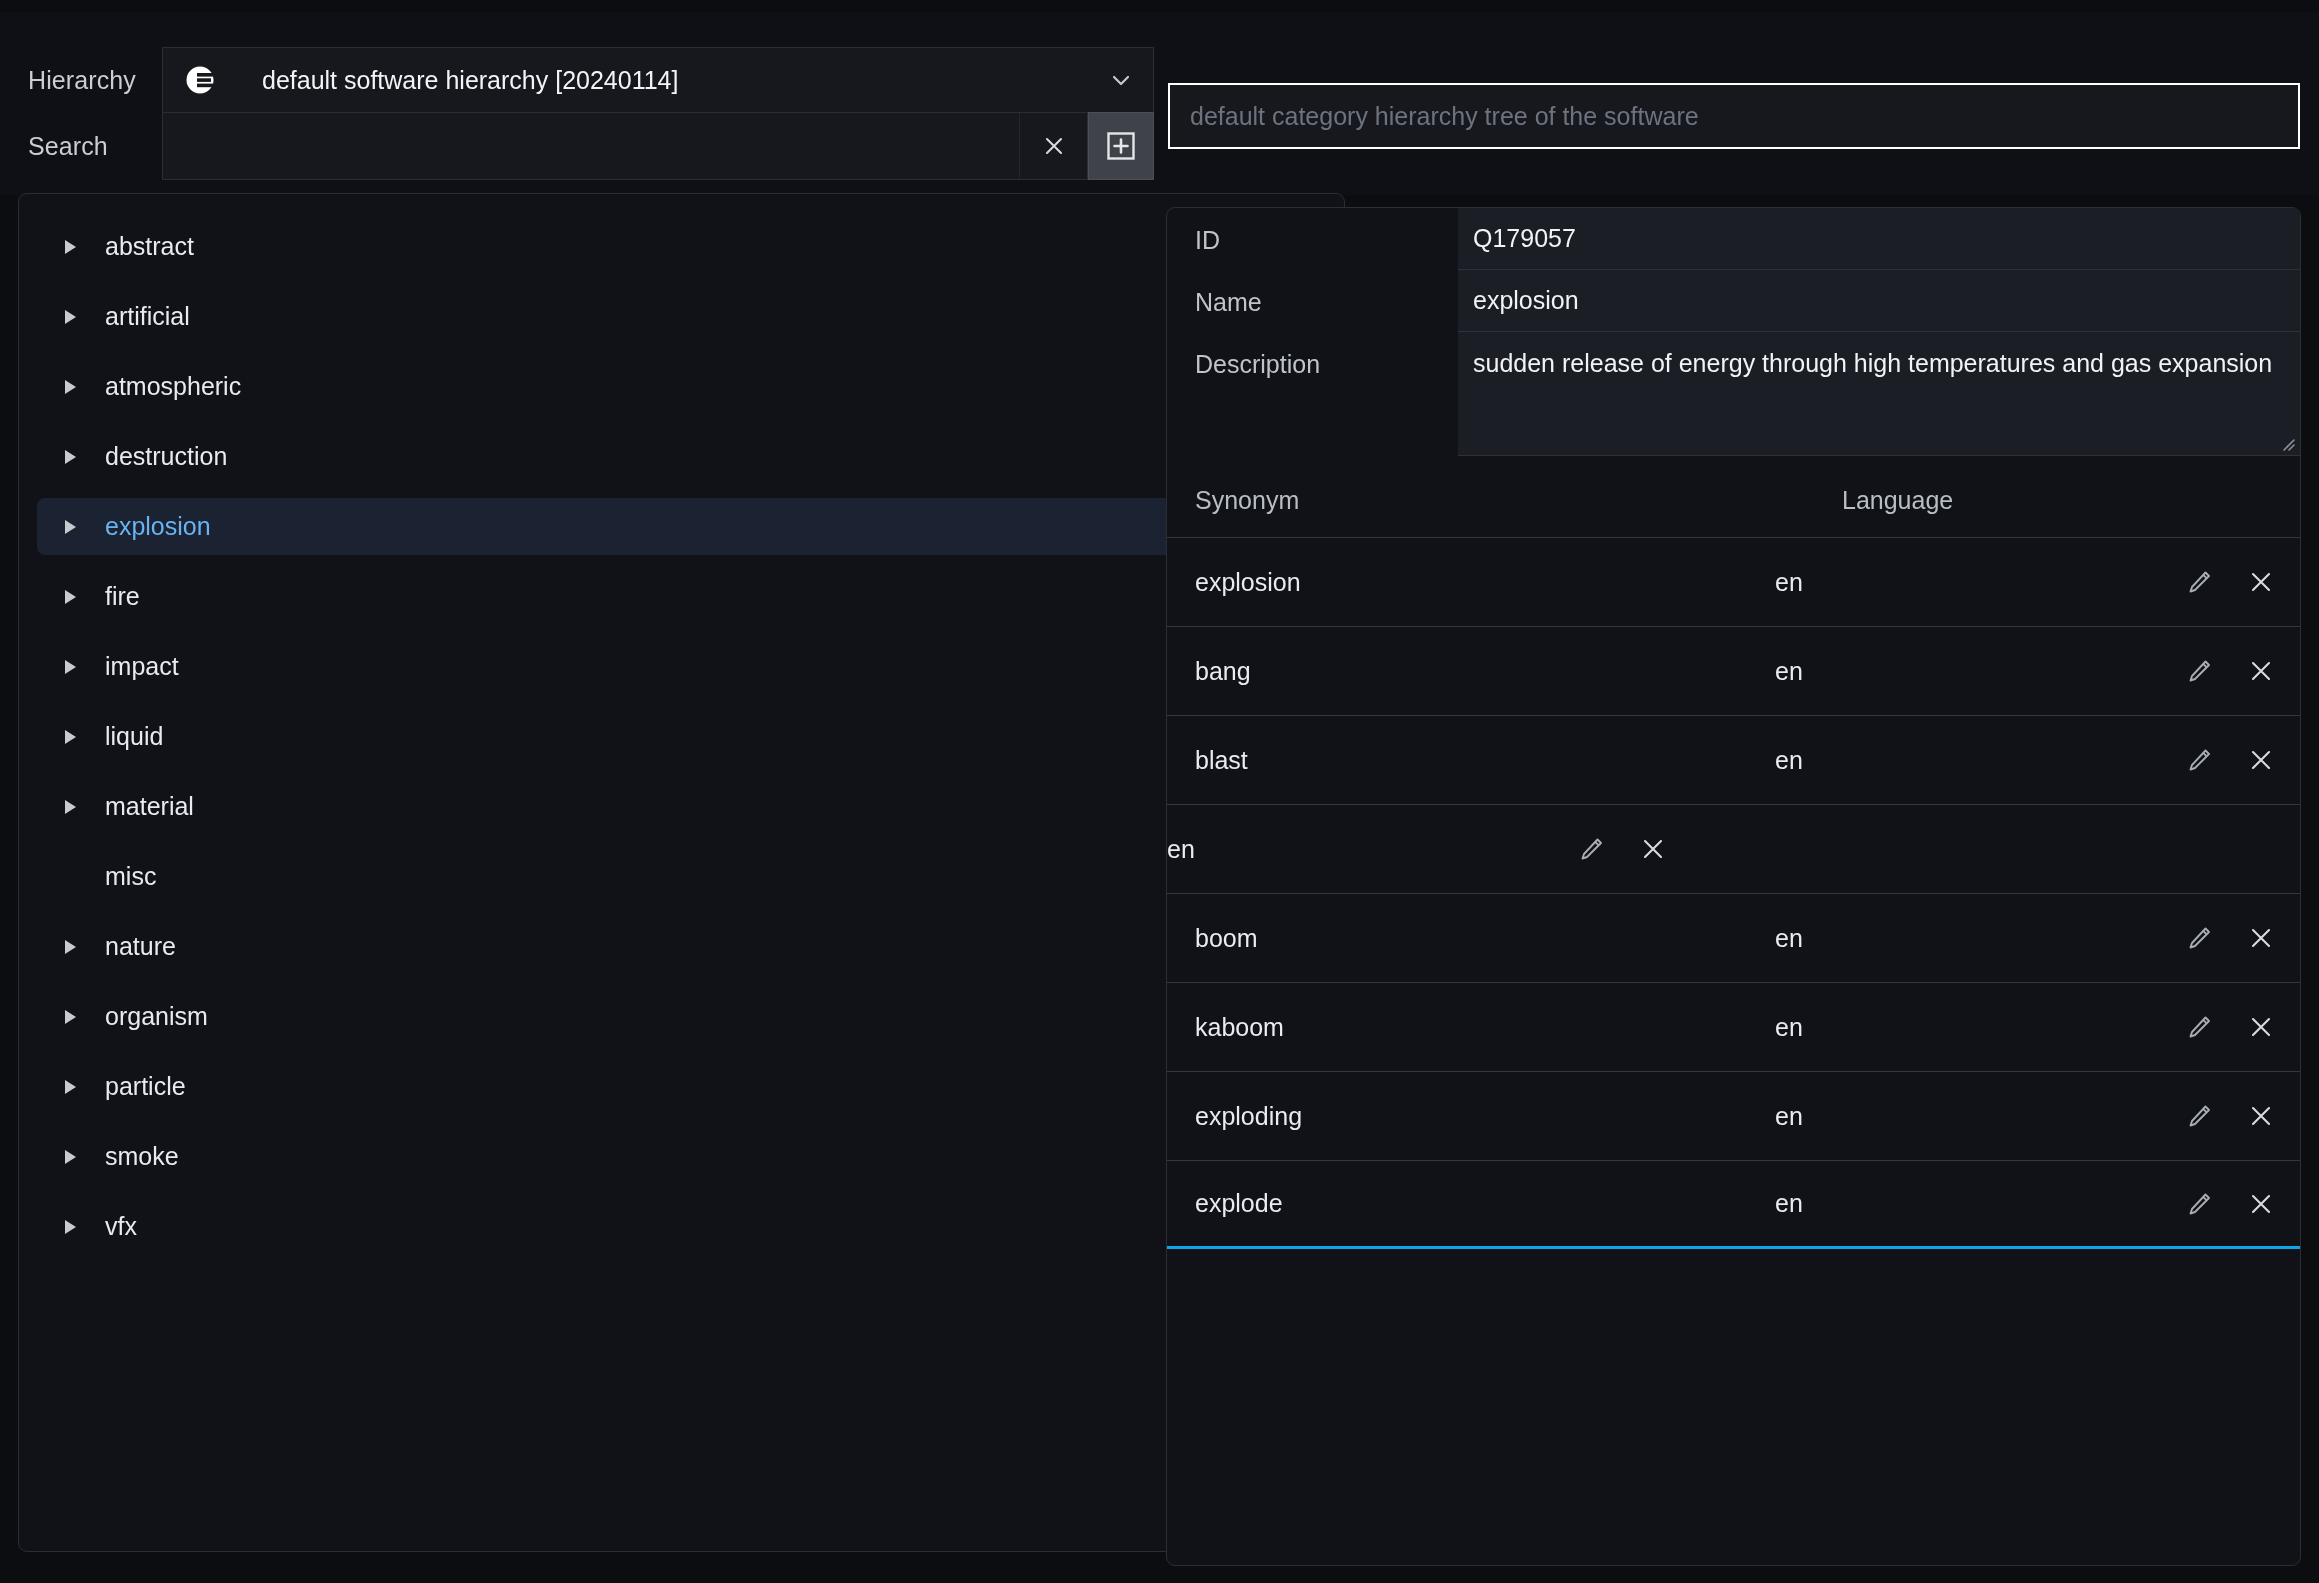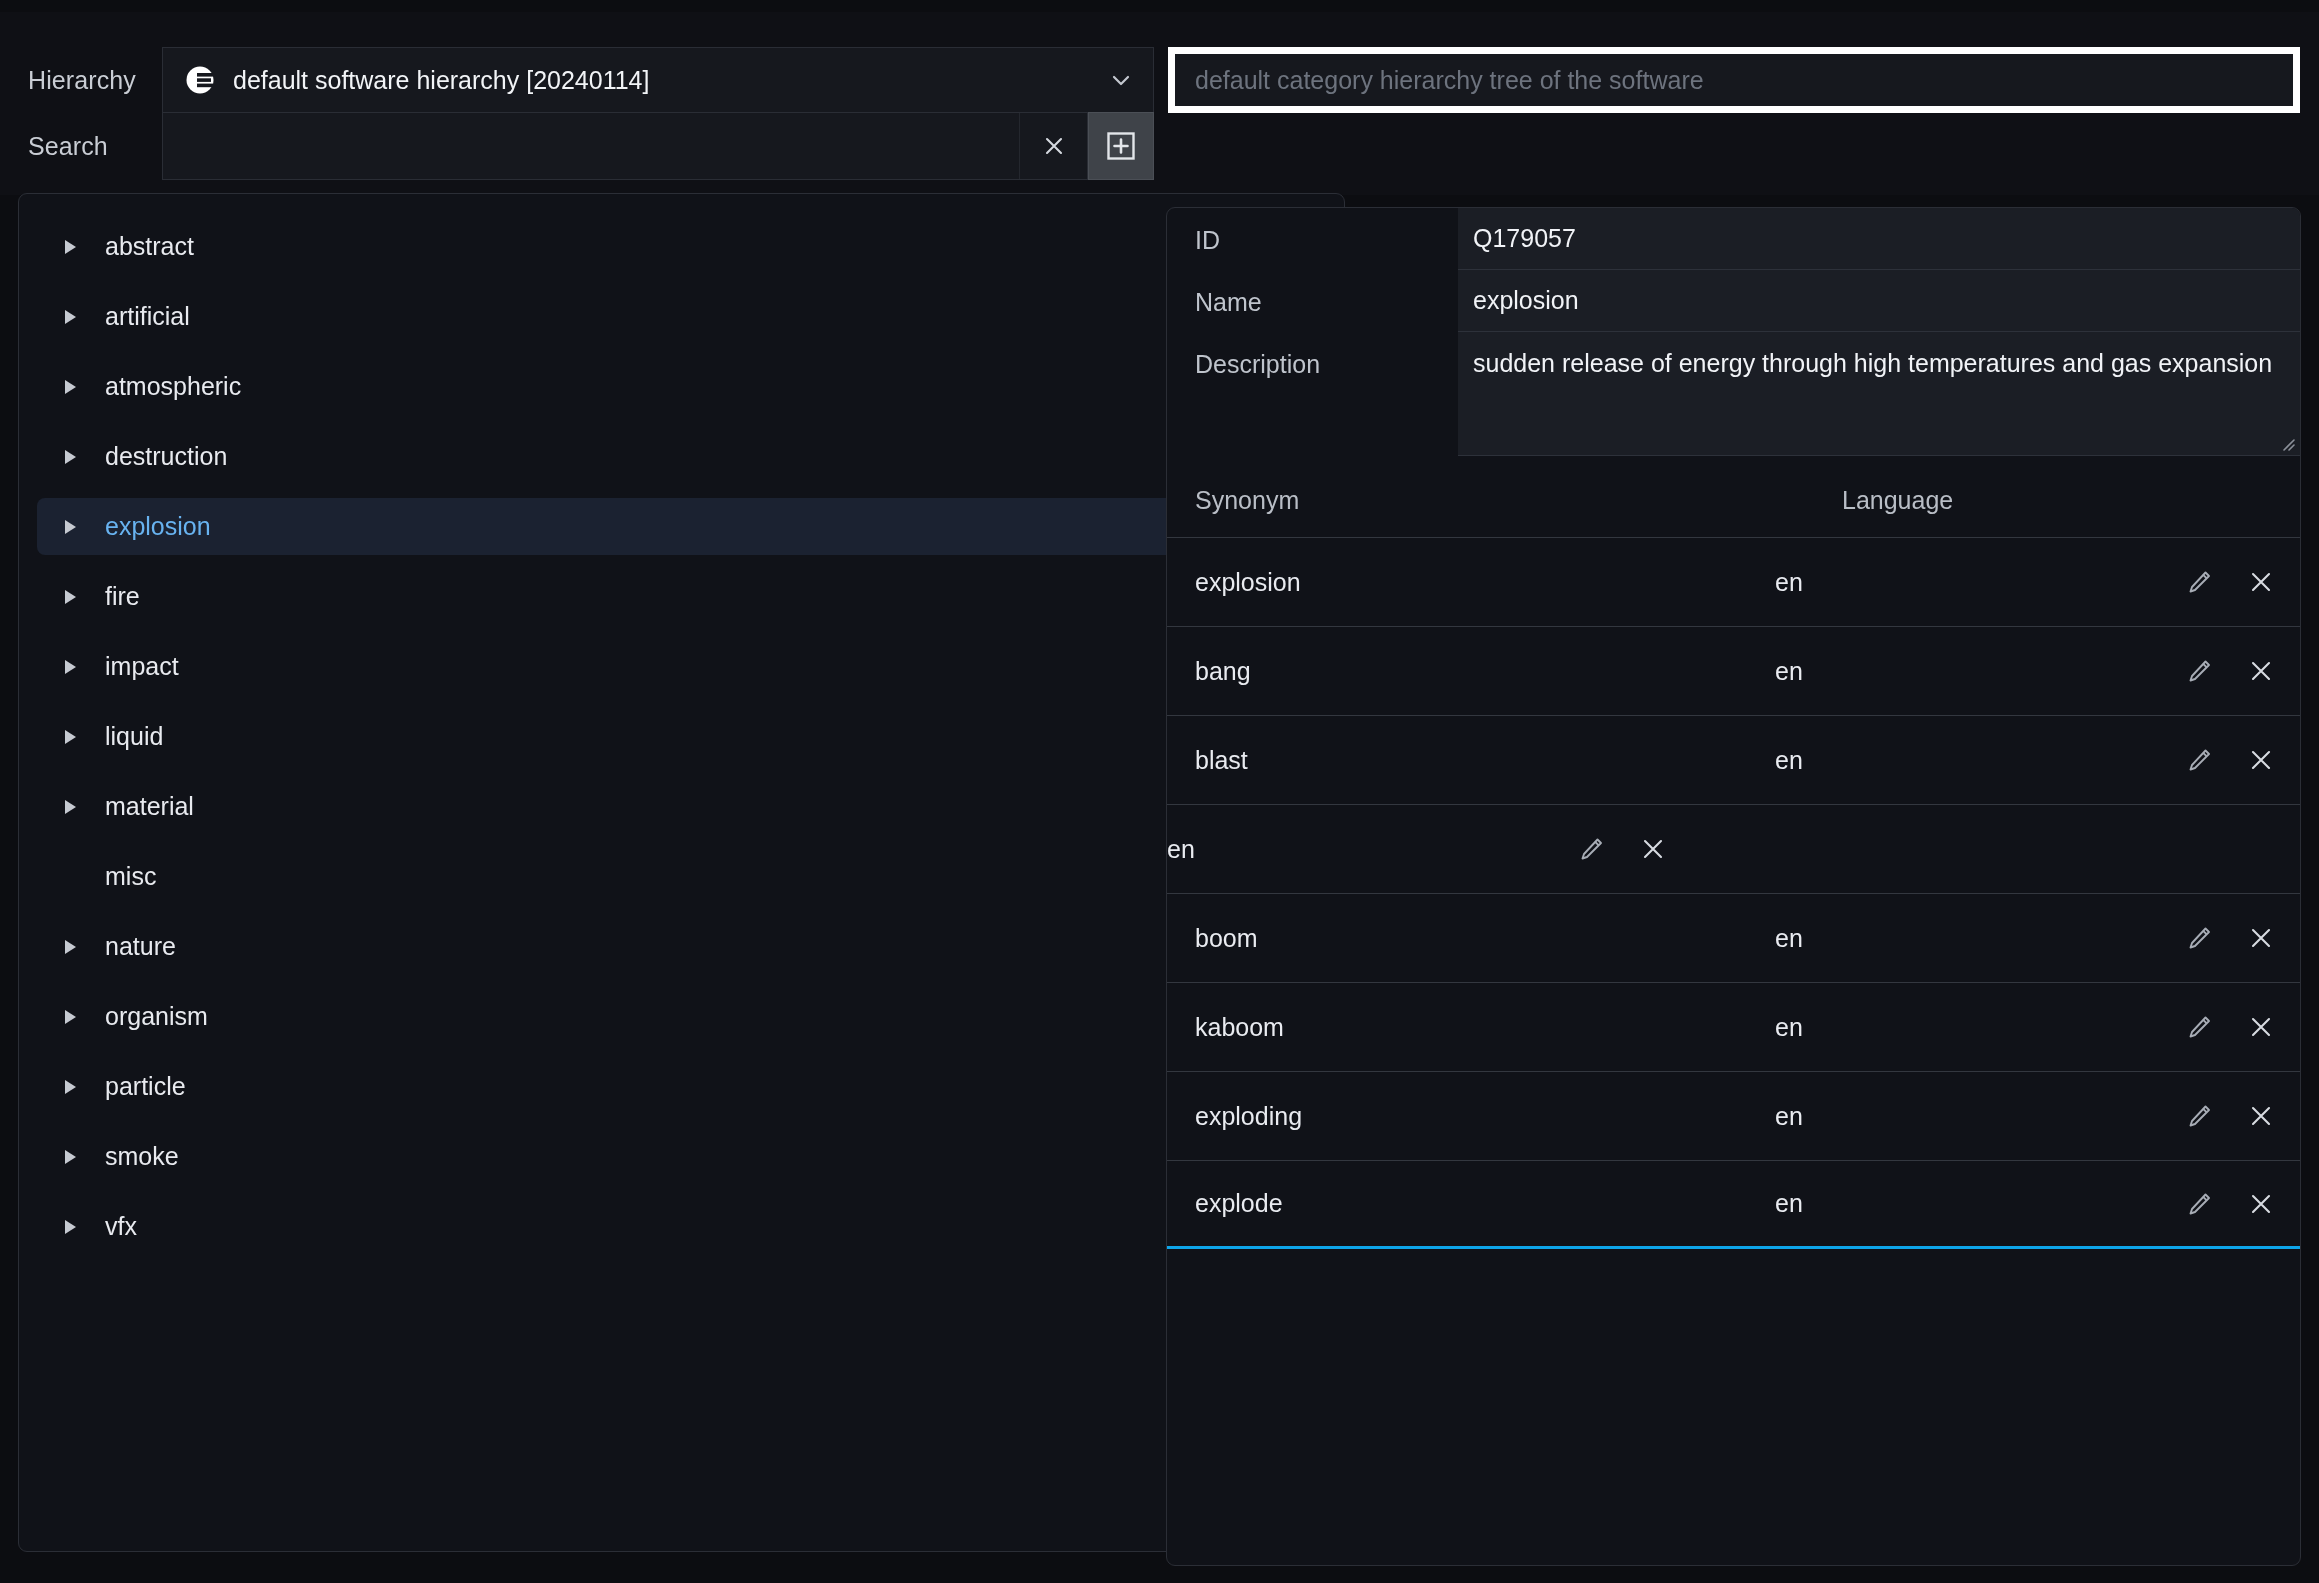--- a/index.html
+++ b/index.html
@@ -43,20 +43,21 @@
 
   .select-box {
     width: 992px;
     height: 66px;
     background: #16181e;
     border: 1px solid #2a2d35;
     display: flex;
     align-items: center;
     padding: 0 18px 0 20px;
     position: relative;
+    gap: 29px;
   }
 
   .select-icon {
     width: 34px; height: 34px;
     flex: 0 0 34px;
     margin-right: 16px;
     display: block;
   }
 
   .select-text {
@@ -67,24 +68,25 @@
     overflow: hidden;
   }
 
   .chevron { width: 28px; height: 28px; flex: 0 0 28px; }
 
   .desc-box {
     width: 1132px;
     height: 66px;
     margin-left: 14px;
     background: #16181e;
-    border: 7px solid #ffffff;
+    border: 2px solid #ffffff;
     display: flex;
     align-items: center;
     padding: 0 20px;
+    margin-top: 36px;
   }
   .desc-box .ph { color: #6d737e; font-size: 25px; }
 
   
   .row-search { top: 100px; left: 0; width: 2044px; height: 68px; }
 
   .search-wrap {
     width: 926px;
     height: 68px;
     background: #16181e;

